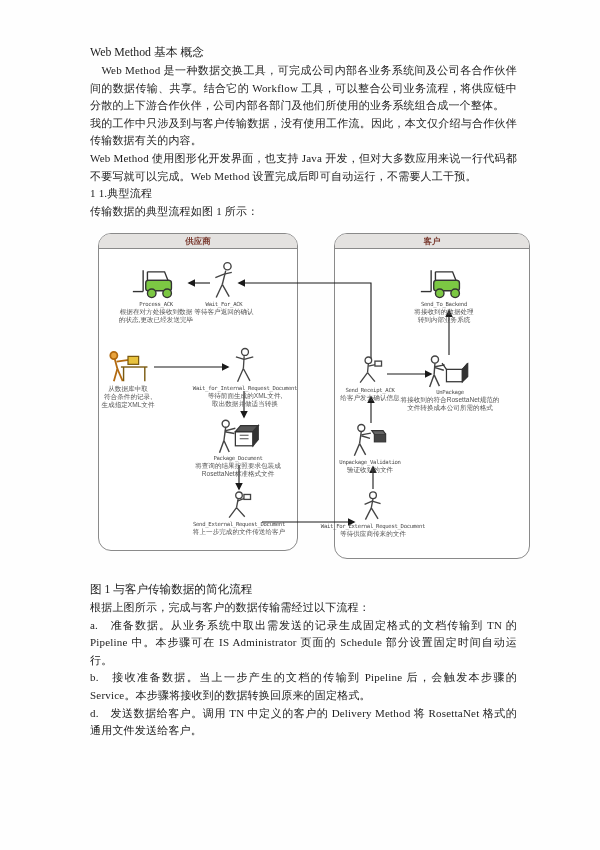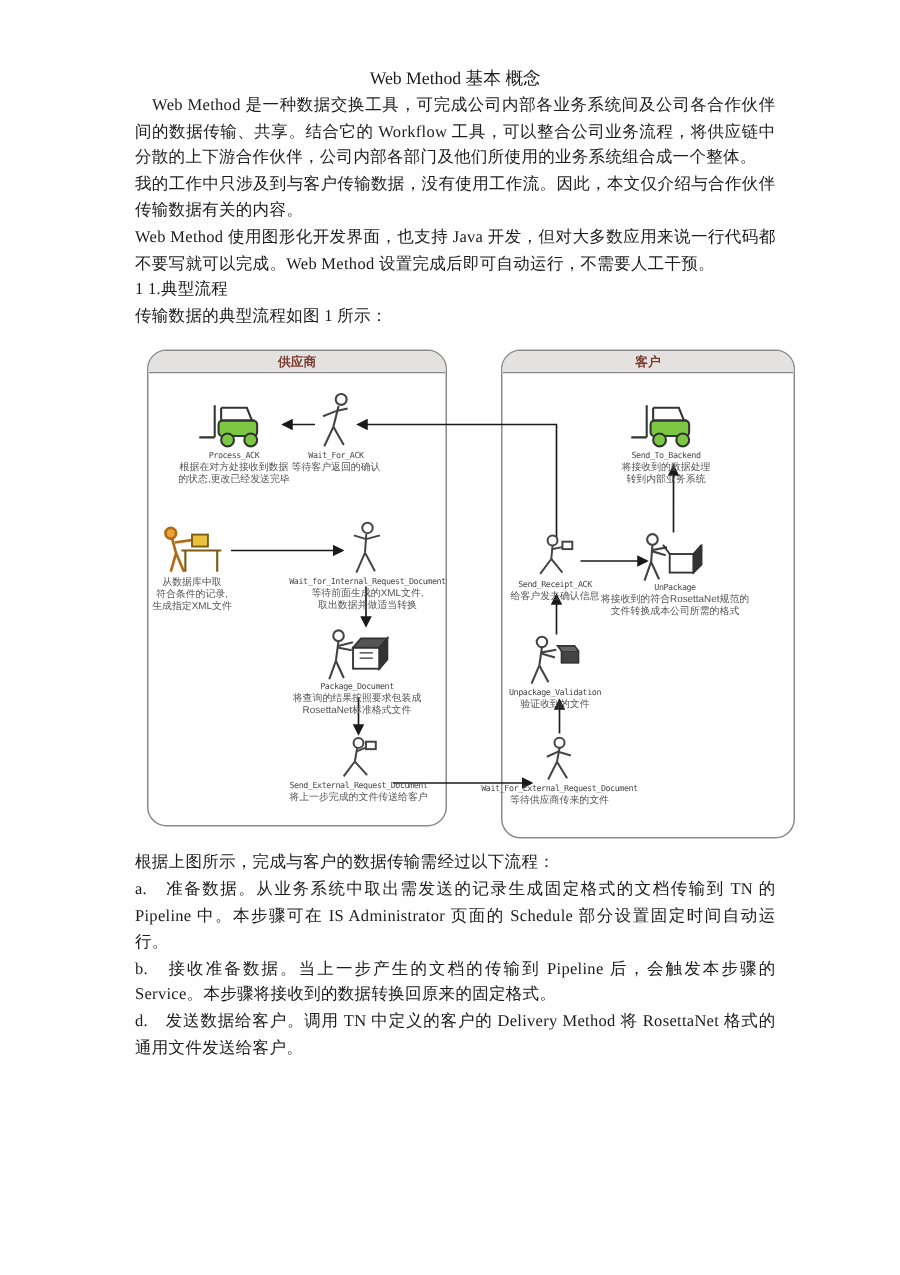--- a/index.html
+++ b/index.html
@@ -40,21 +40,21 @@
   }
   .arrows { position:absolute; left:0; top:0; width:424px; height:336px; pointer-events:none; }
 </style>
 </head>
 <body>
 
 <div class="page">
   <div class="content">
 
     <div class="heading"></div>
-    <div class="heading" style="margin-top:-17.6px;text-align:center;">Web Method 基本 概念</div>
+    <div class="heading" style="margin-top:-17.6px;">Web Method 基本 概念</div>
     <div class="para">　Web Method 是一种数据交换工具，可完成公司内部各业务系统间及公司各合作伙伴间的数据传输、共享。结合它的 Workflow 工具，可以整合公司业务流程，将供应链中分散的上下游合作伙伴，公司内部各部门及他们所使用的业务系统组合成一个整体。</div>
     <div class="para">我的工作中只涉及到与客户传输数据，没有使用工作流。因此，本文仅介绍与合作伙伴传输数据有关的内容。</div>
     <div class="para">Web Method 使用图形化开发界面，也支持 Java 开发，但对大多数应用来说一行代码都不要写就可以完成。Web Method 设置完成后即可自动运行，不需要人工干预。</div>
     <div class="para">1 1.典型流程</div>
     <div class="para">传输数据的典型流程如图 1 所示：</div>
 
     <div class="diagram">
 
       <div class="lane lane-supplier">
         <div class="lane-header">供应商</div>
@@ -255,19 +255,20 @@
             <path d="M14,12 L5,16 M14,12 L24,15" fill="none"></path>
             <path d="M13,20 L6,34 M13,20 L21,33" fill="none"></path>
           </g>
         </svg>
         <div class="ename">Wait_For_External_Request_Document</div>
         <div class="cdesc">等待供应商传来的文件</div>
       </div>
 
     </div>
 
+    <div class="caption">图 1  与客户传输数据的简化流程</div>
     <div class="para">根据上图所示，完成与客户的数据传输需经过以下流程：</div>
     <div class="para">a.　准备数据。从业务系统中取出需发送的记录生成固定格式的文档传输到 TN 的 Pipeline 中。本步骤可在 IS Administrator 页面的 Schedule 部分设置固定时间自动运行。</div>
     <div class="para">b.　接收准备数据。当上一步产生的文档的传输到 Pipeline 后，会触发本步骤的 Service。本步骤将接收到的数据转换回原来的固定格式。</div>
     <div class="para">d.　发送数据给客户。调用 TN 中定义的客户的 Delivery Method  将 RosettaNet 格式的通用文件发送给客户。</div>
 
   </div>
 </div>
 
 </body></html>

